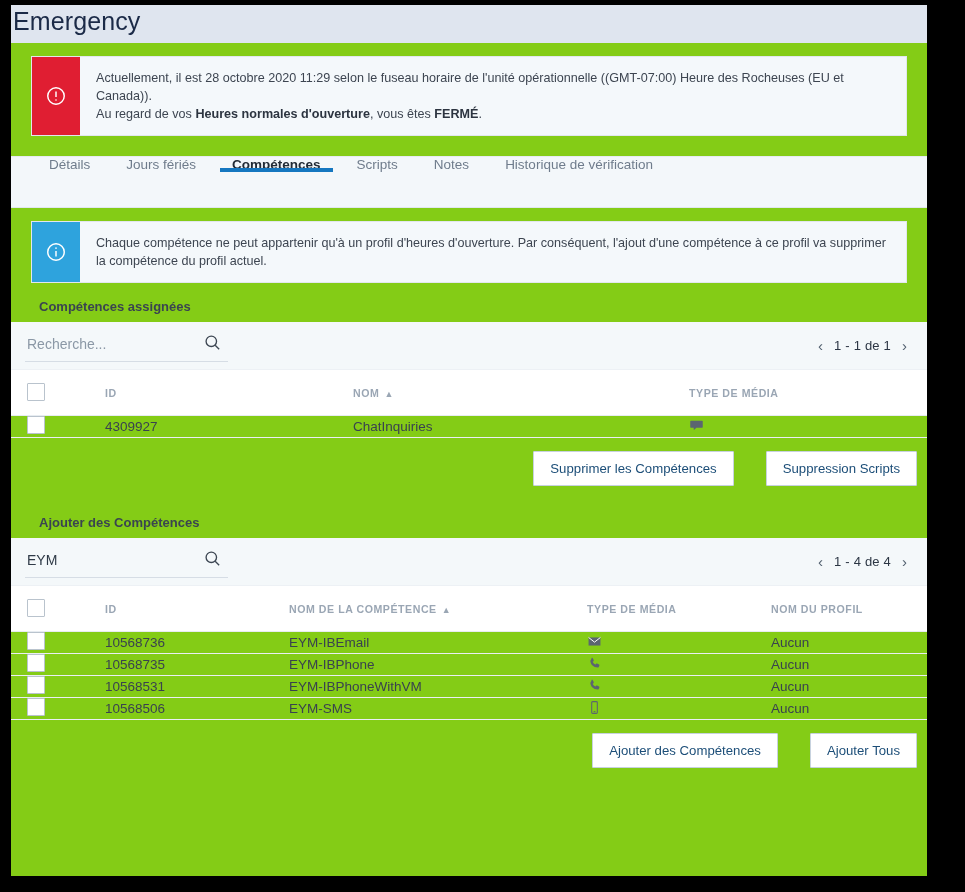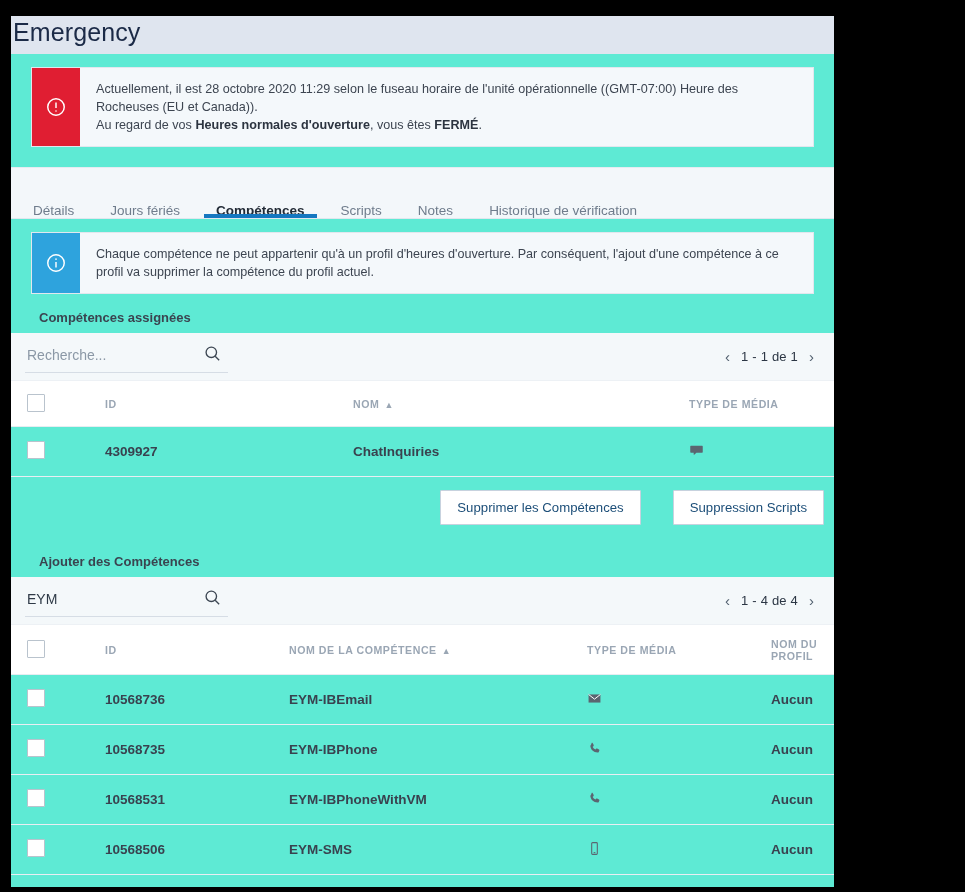--- a/index.html
+++ b/index.html
@@ -14,23 +14,23 @@
   .screen {
     position: relative;
     width: 965px; height: 892px;
     background: #000000;
     overflow: hidden;
     box-sizing: border-box;
   }
   
   .viewport {
     position: absolute;
-    left: 11px; top: 16px;
-    width: 823px; height: 871px;
-    background: #5eead4;
+    left: 11px; top: 5px;
+    width: 916px; height: 871px;
+    background: #84cc16;
     overflow: hidden;
   }
 
   
   .titlebar {
     height: 38px;
     background: #dfe5ef;
     display: flex;
     align-items: flex-start;
     padding: 0;
@@ -79,23 +79,23 @@
   
   .tabs-wrap {
     margin-top: 20px;
     background: #f3f7fa;
     border-top: 1px solid #e6ebf1;
     border-bottom: 1px solid #e1e7ee;
     height: 50px;
   }
   .tabs {
     display: flex;
-    align-items: flex-end;
+    align-items: flex-start;
     height: 50px;
-    padding-left: 4px;
+    padding-left: 20px;
     box-sizing: border-box;
   }
   .tab {
     display: flex;
     align-items: center;
     padding: 0 18px;
     font-size: 13.5px;
     color: #6f7c8c;
     position: relative;
     cursor: pointer;
@@ -187,24 +187,23 @@
     letter-spacing: 0.55px;
     color: #9aa6b4;
     padding: 13px 0 12px 0;
     border-bottom: 1px solid #e7ecf1;
     background: #ffffff;
     vertical-align: middle;
   }
   table.grid td {
     font-size: 13.5px;
     color: #39424f;
-    padding: 14px 0;
+    padding: 0 0;
     border-bottom: 1px solid #eaeef3;
     vertical-align: middle;
-    font-weight: bold;
   }
   .cb-cell { width: 66px; padding-left: 16px !important; }
   .chk {
     width: 16px; height: 16px;
     border: 1px solid #b9c3cd;
     background: #fff;
     border-radius: 1px;
     display: inline-block;
     cursor: pointer;
   }

